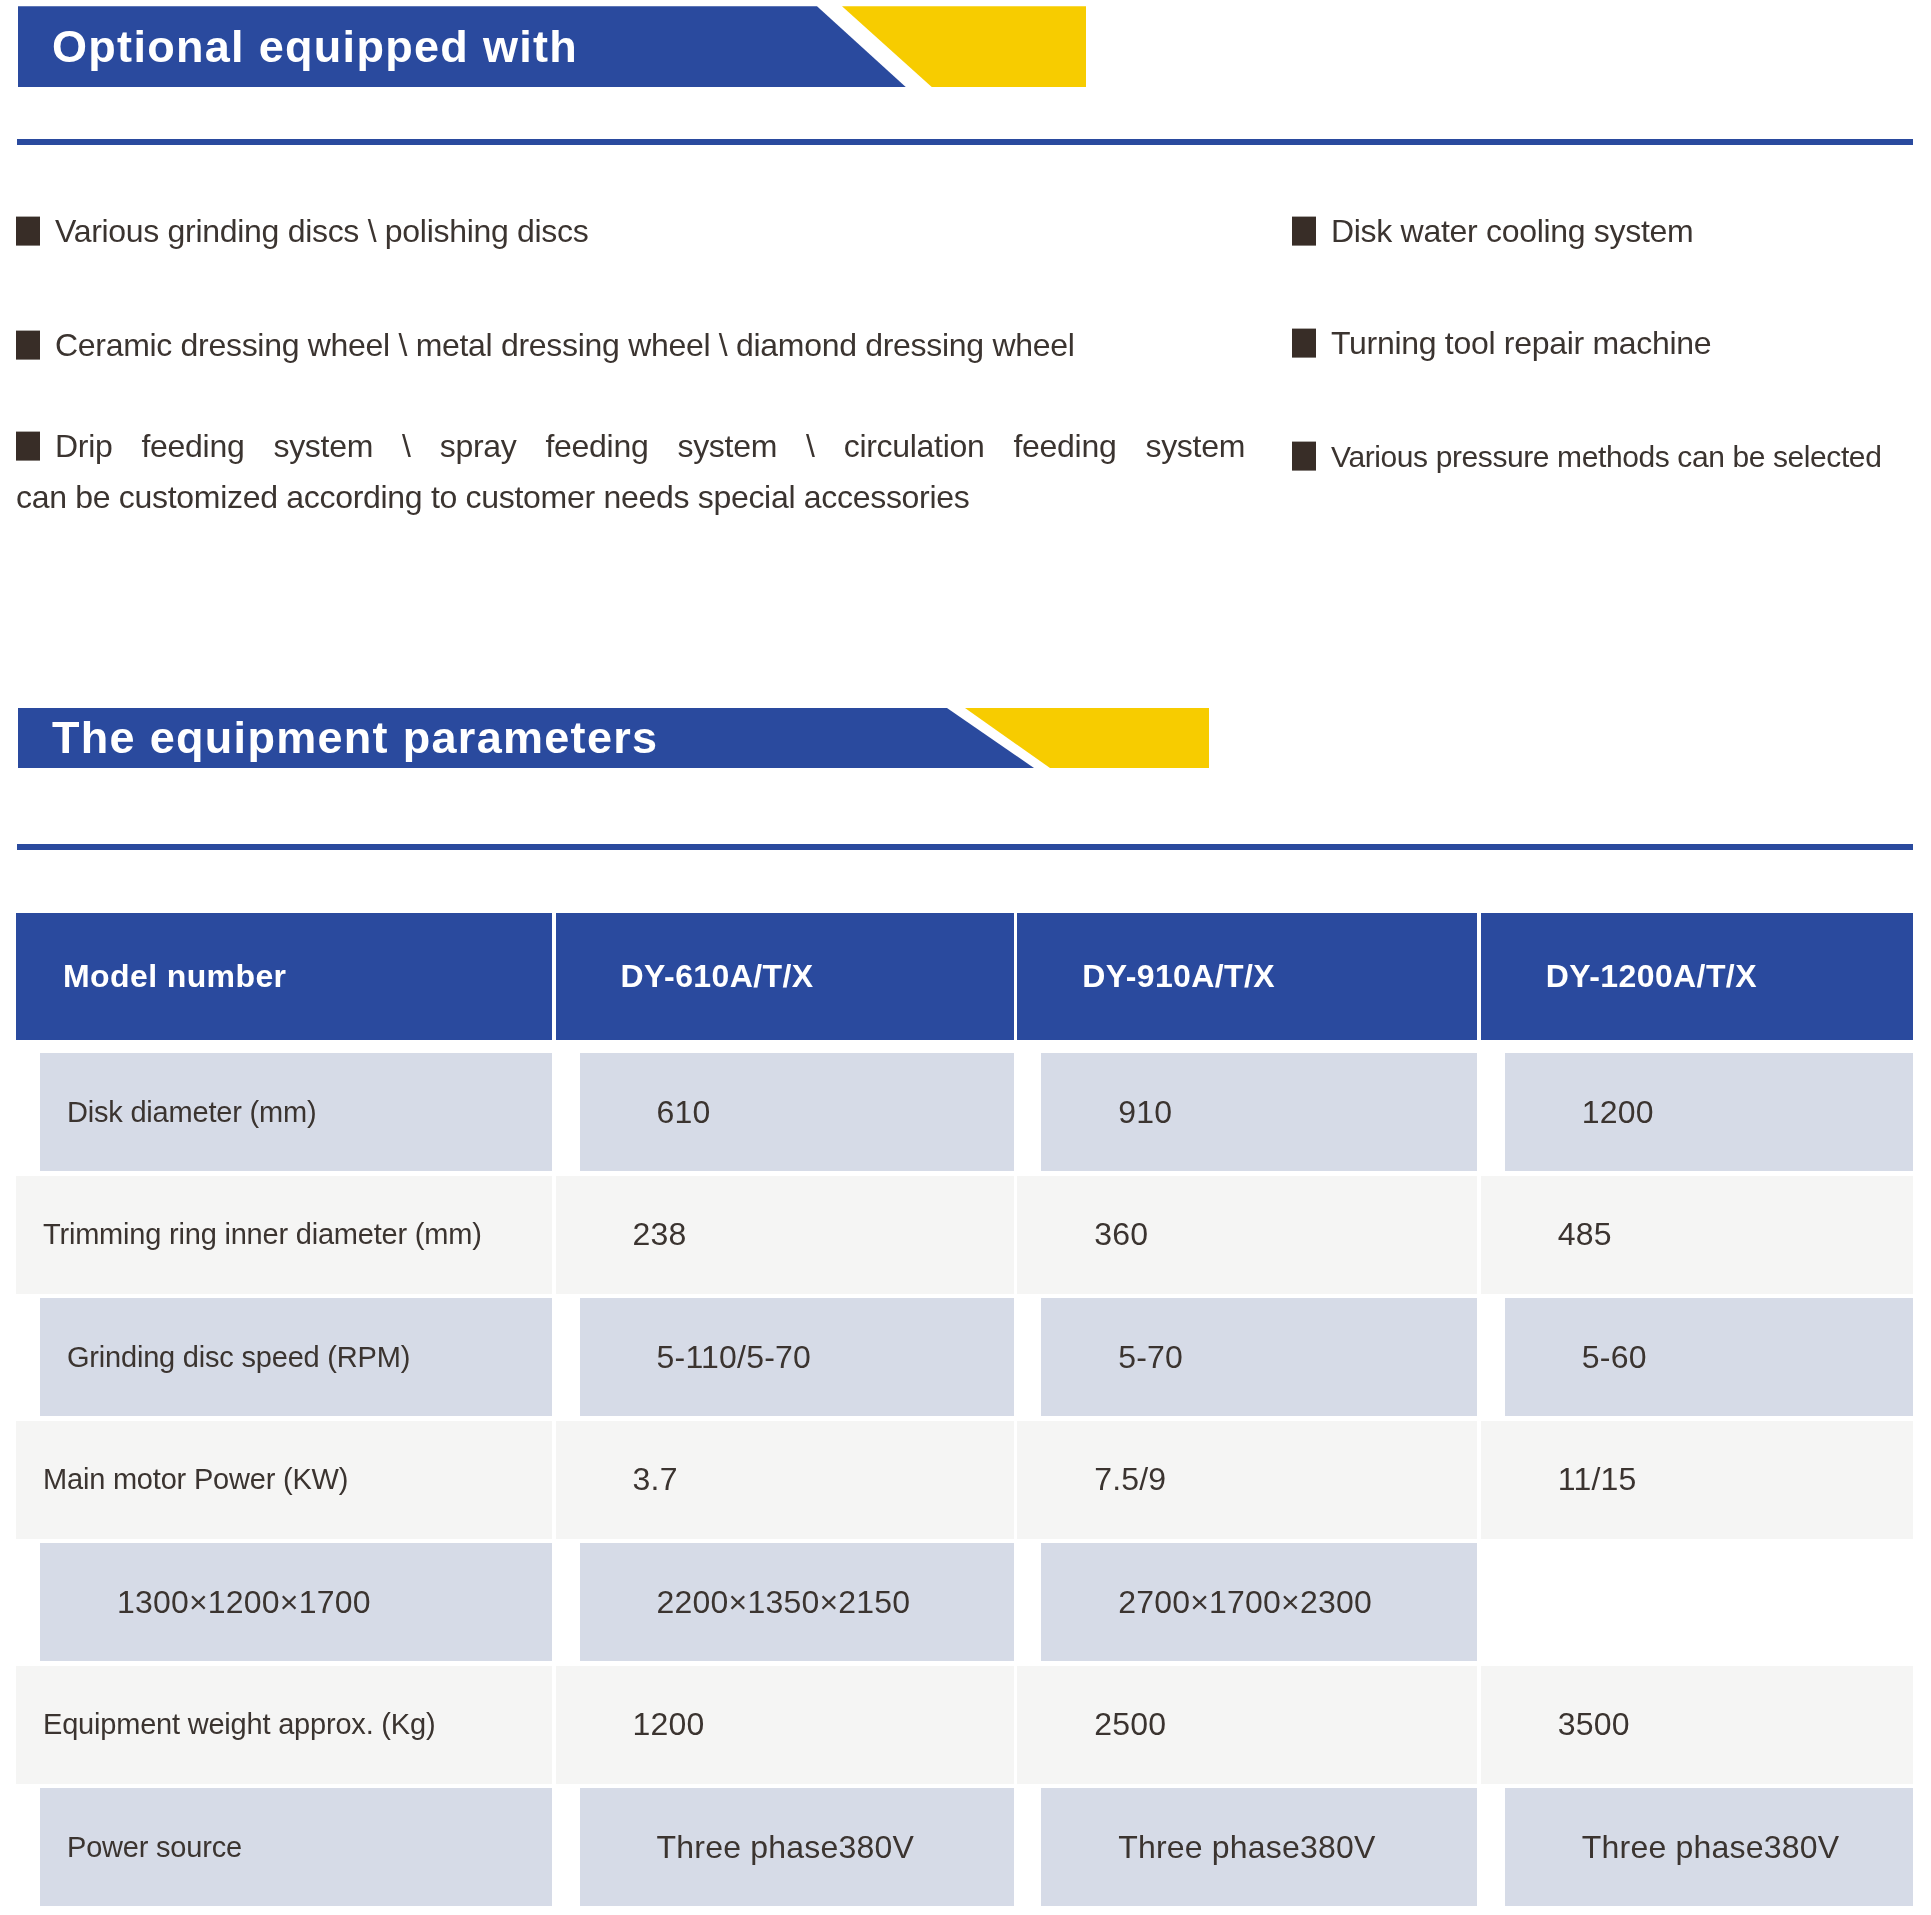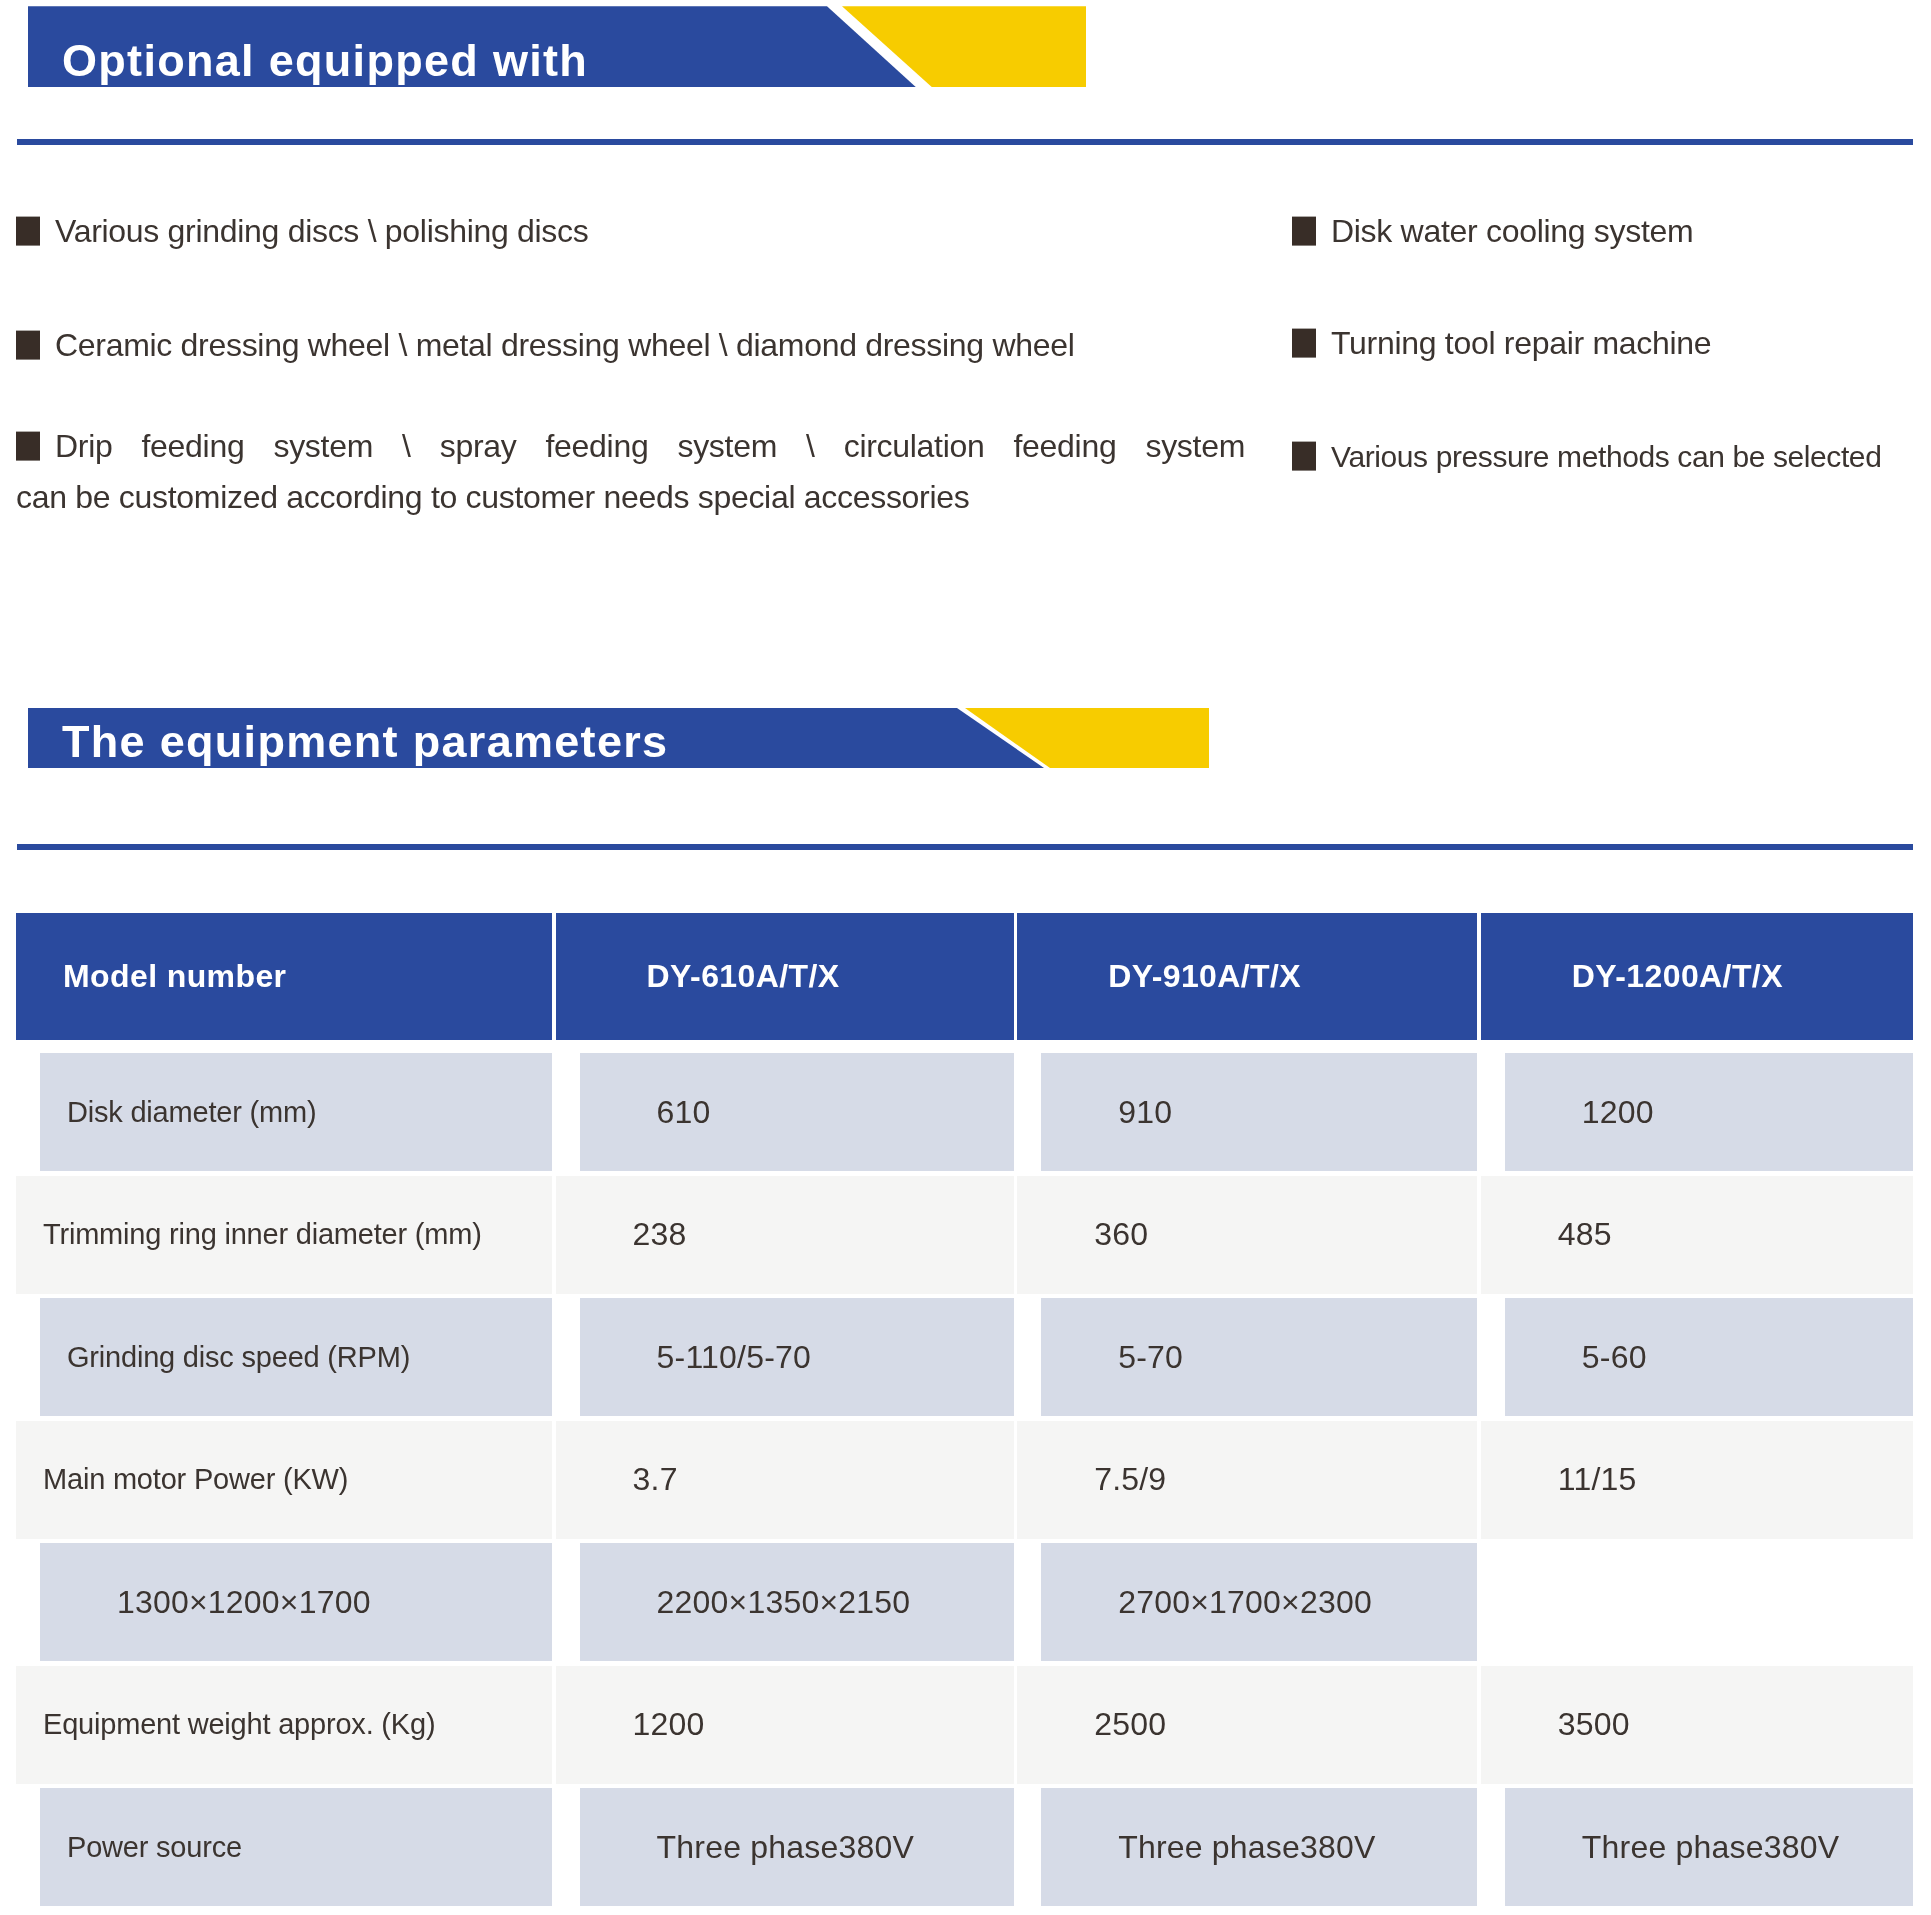--- a/index.html
+++ b/index.html
@@ -20,23 +20,23 @@
     position:relative;
     width:1932px;
     height:1916px;
     background:#ffffff;
     overflow:hidden;
   }
 
   
   .banner{position:absolute;left:16px;}
   .banner .blue{
-    position:absolute;top:0;left:12px;height:100%;
+    position:absolute;top:0;left:2px;height:100%;
     background:var(--brand-blue);
-    display:flex;align-items:flex-end;
+    display:flex;align-items:center;
   }
   .banner .title{
     color:#ffffff;
     font-weight:700;
     font-size:45px;
     letter-spacing:1.3px;
     padding-left:34px;
     white-space:nowrap;
   }
   .banner .yellow{
@@ -98,21 +98,21 @@
   .thead{height:127px;margin-bottom:13.4px;}
   .thead .cell{
     background:var(--brand-blue);
     color:#ffffff;
     font-size:32px;
     font-weight:700;
     letter-spacing:0.4px;
     display:flex;align-items:center;
   }
   .thead .cell.first{padding-left:47px;}
-  .thead .cell.val{padding-left:91px;}
+  .thead .cell.val{padding-left:65px;}
   .drow{height:118px;margin-bottom:4.5px;}
   .drow .cell{
     display:flex;align-items:center;
   }
   .drow.odd .cell{background:var(--row-blue);margin-left:24px;}
   .drow.even .cell{background:var(--row-white);}
   .drow .cell.first{
     padding-left:27px;
     font-size:29px;
     letter-spacing:-0.2px;

